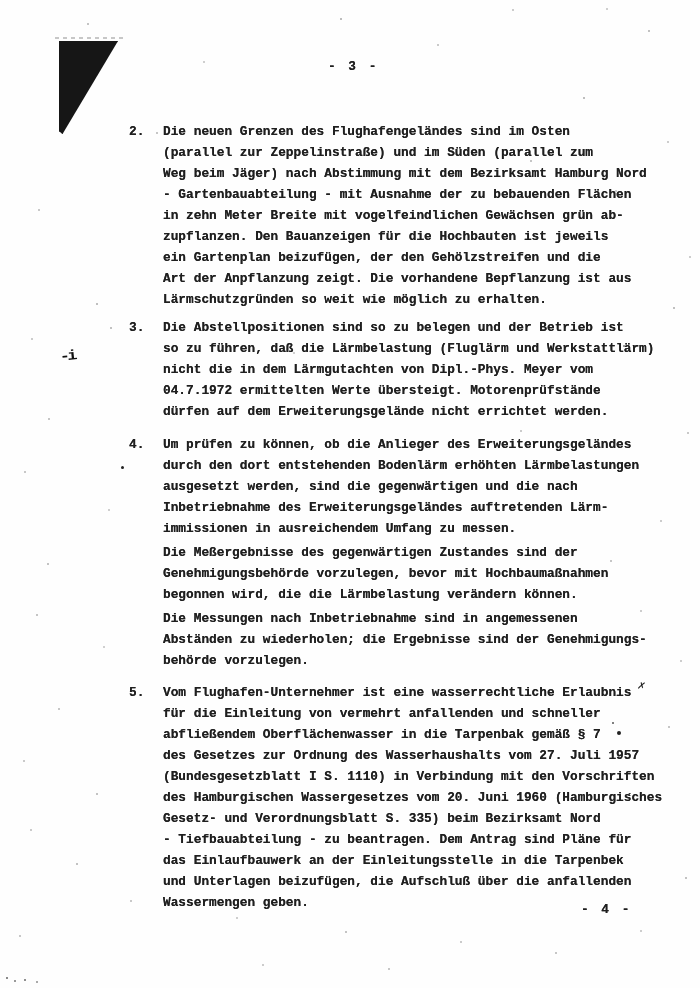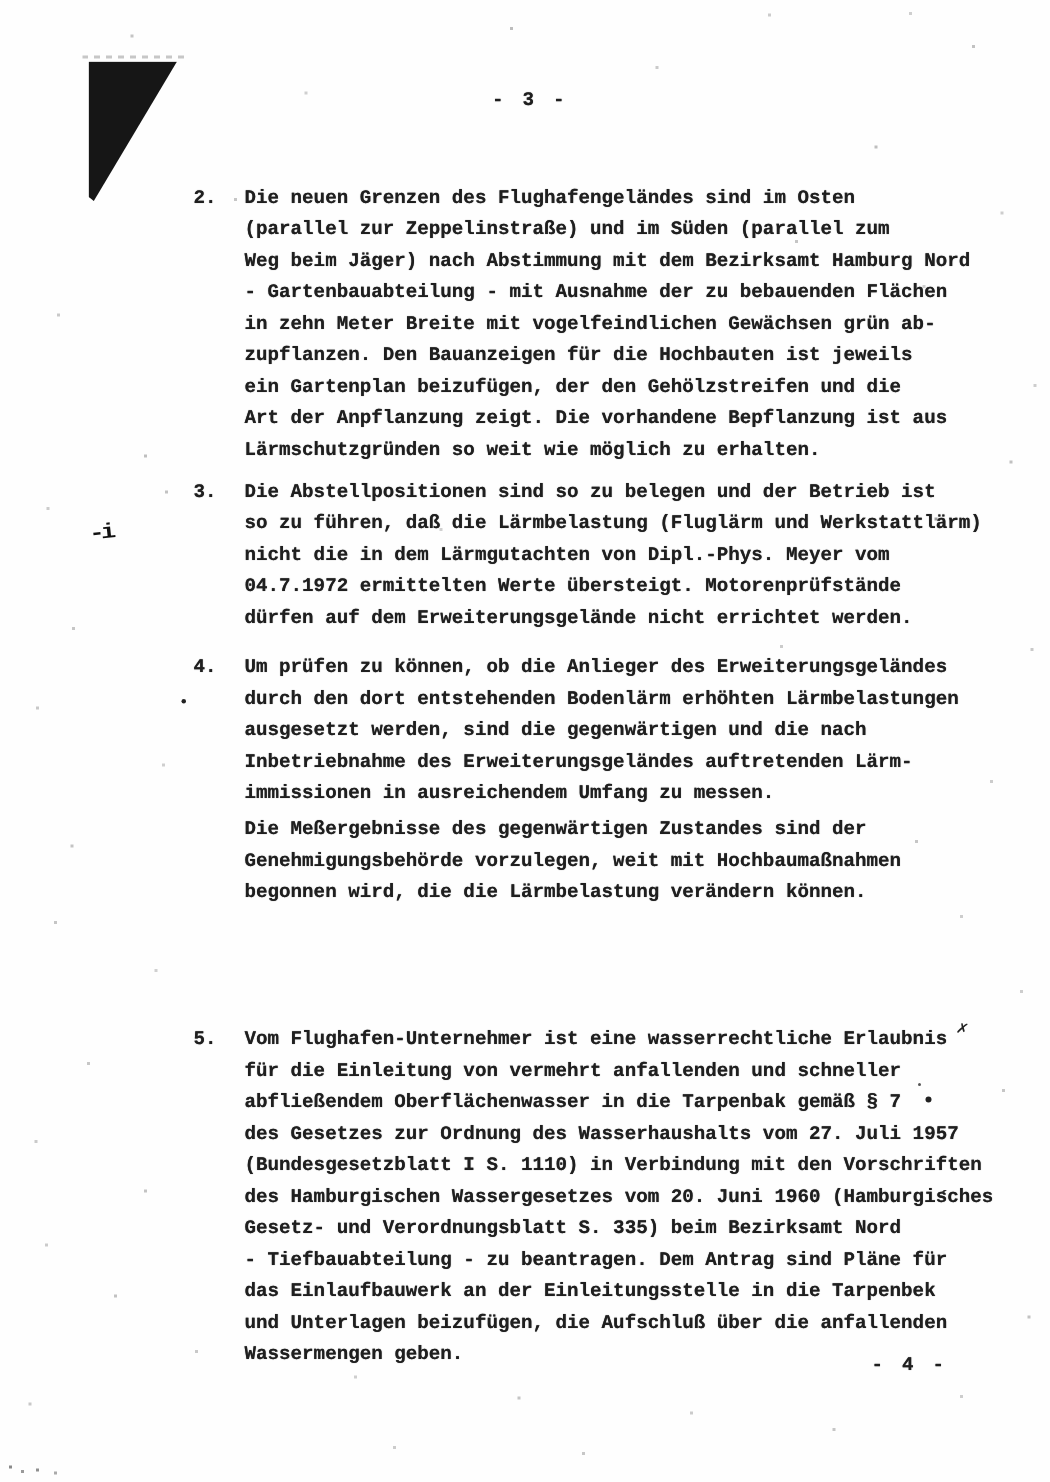--- a/index.html
+++ b/index.html
@@ -164,22 +164,25 @@
 
   <div class="item item-4">
     <div class="tw item-number">4.</div>
     <div class="item-body">
       <div class="tw para">Um prüfen zu können, ob die Anlieger des Erweiterungsgeländes
 durch den dort entstehenden Bodenlärm erhöhten Lärmbelastungen
 ausgesetzt werden, sind die gegenwärtigen und die nach
 Inbetriebnahme des Erweiterungsgeländes auftretenden Lärm-
 immissionen in ausreichendem Umfang zu messen.</div>
       <div class="tw para">Die Meßergebnisse des gegenwärtigen Zustandes sind der
-Genehmigungsbehörde vorzulegen, weit mit Hochbaumaßnahmen
+Genehmigungsbehörde vorzulegen, bevor mit Hochbaumaßnahmen
 begonnen wird, die die Lärmbelastung verändern können.</div>
+      <div class="tw para">Die Messungen nach Inbetriebnahme sind in angemessenen
+Abständen zu wiederholen; die Ergebnisse sind der Genehmigungs-
+behörde vorzulegen.</div>
     </div>
   </div>
 
   <div class="item item-5">
     <div class="tw item-number">5.</div>
     <div class="item-body">
       <div class="tw para">Vom Flughafen-Unternehmer ist eine wasserrechtliche Erlaubnis
 für die Einleitung von vermehrt anfallenden und schneller
 abfließendem Oberflächenwasser in die Tarpenbak gemäß § 7
 des Gesetzes zur Ordnung des Wasserhaushalts vom 27. Juli 1957

